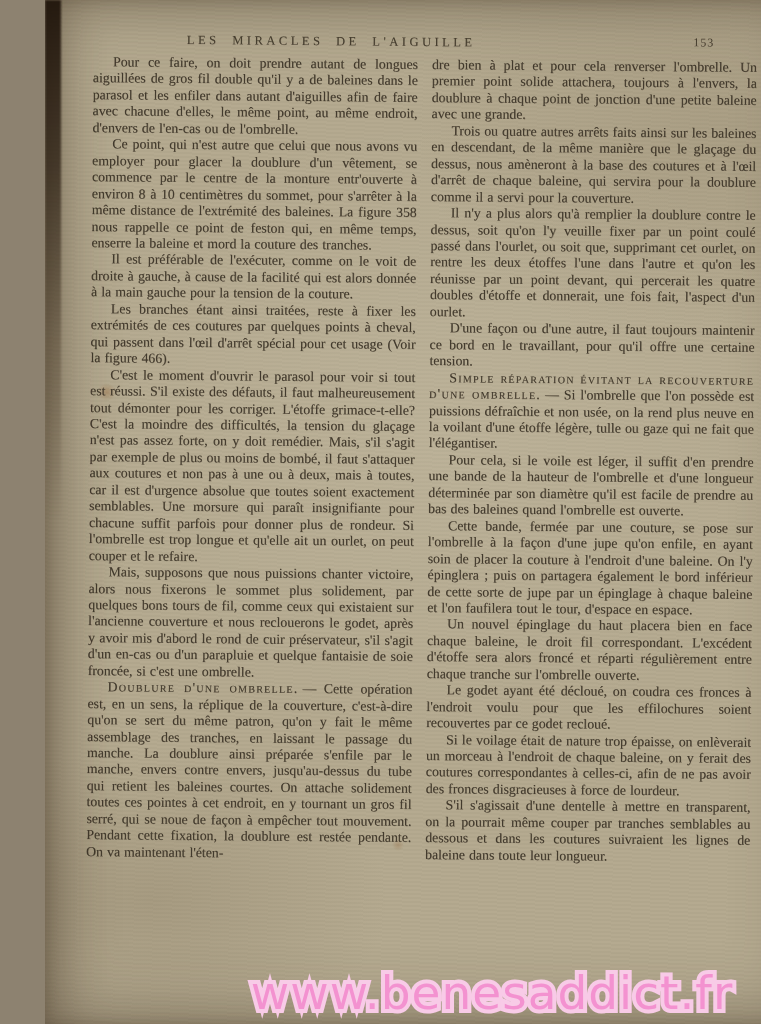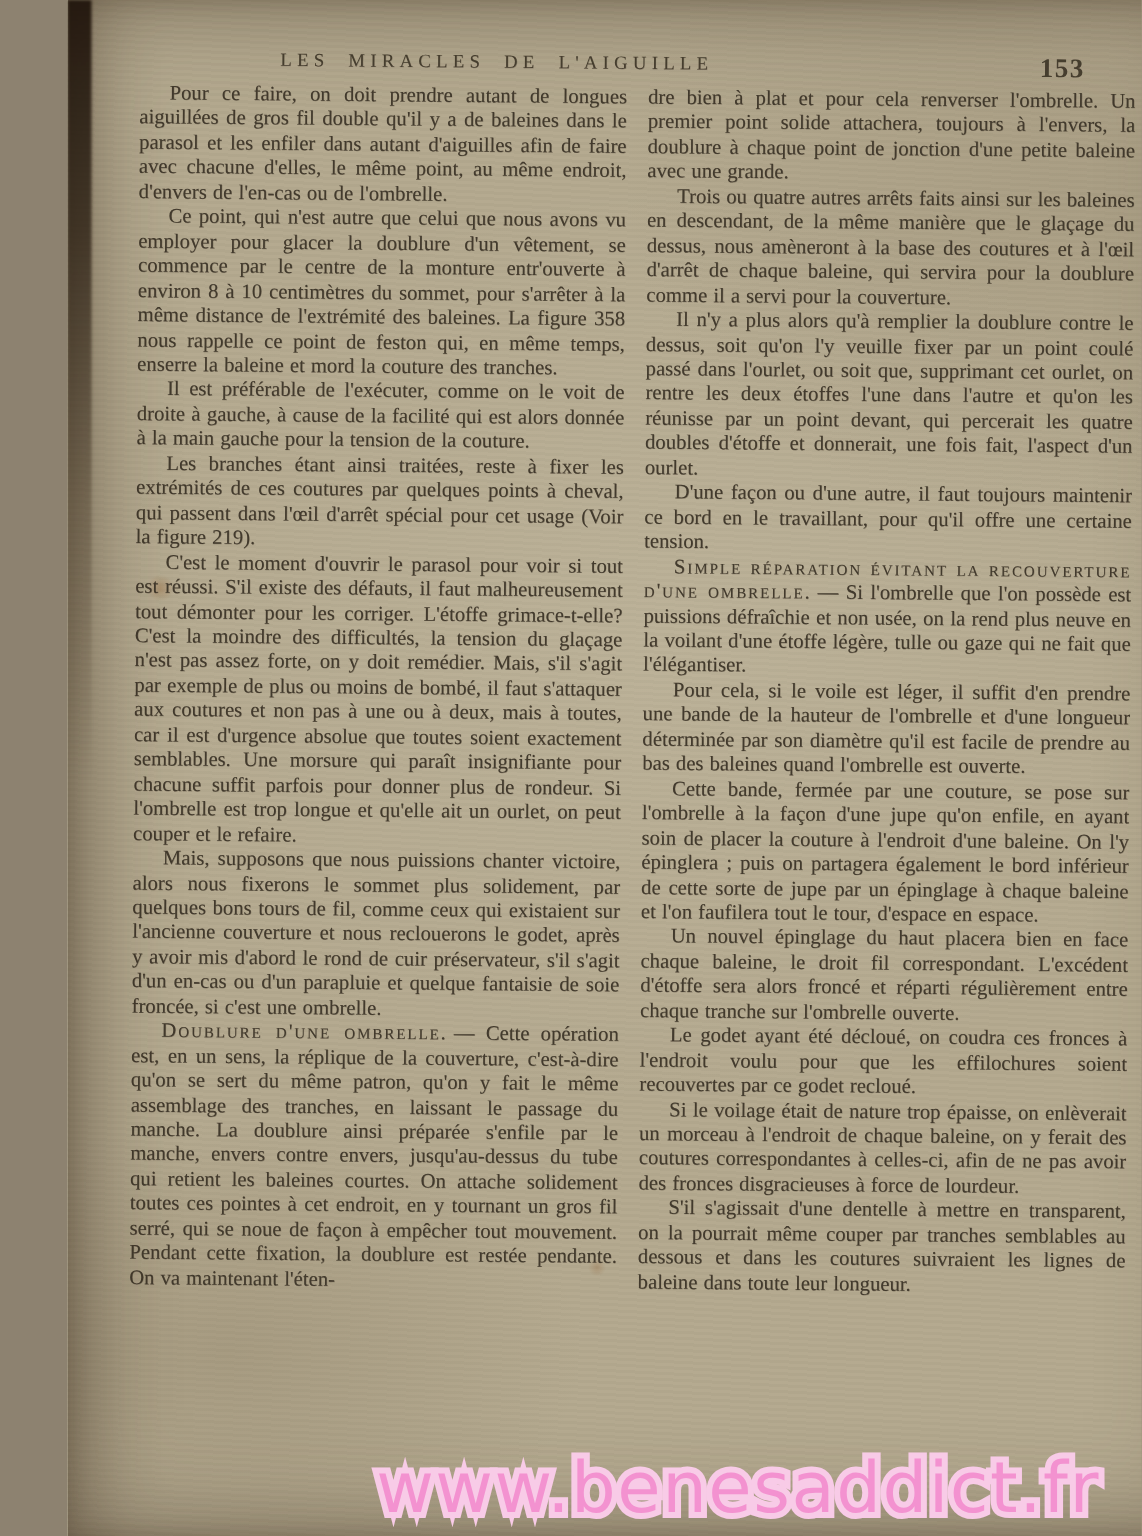--- a/index.html
+++ b/index.html
@@ -33,21 +33,21 @@
     filter: blur(1px);
   }
   .content { position: absolute; inset: 0; transform: rotate(0.5deg); transform-origin: 50% 40%; color: #423a2d; }
   .running-title {
     position: absolute; top: 35px; left: 283px; transform: translateX(-50%);
     font-size: 12.5px; letter-spacing: 3.5px; word-spacing: 6px; white-space: nowrap;
     color: #473f30; text-shadow: 0.3px 0.3px 0 rgba(40,30,20,0.25);
   }
   .page-number {
     position: absolute; top: 33px; left: 645px;
-    font-size: 18px; letter-spacing: 1px; color: #473f30; font-weight: bold;
+    font-size: 12px; letter-spacing: 1px; color: #473f30;
   }
   .columns {
     position: absolute; top: 57px; left: 45px; width: 664px; height: 902px;
     display: flex; gap: 14px; overflow: hidden;
   }
   .col {
     width: 325px; flex: 0 0 325px;
     font-size: 13.8px; line-height: 16.45px; text-align: justify;
     word-spacing: 0.6px; color: #423a2d;
     text-shadow: 0.3px 0.3px 0.4px rgba(45,35,22,0.35);
@@ -76,21 +76,21 @@
 
     <div class="running-title">LES MIRACLES DE L'AIGUILLE</div>
     <div class="page-number">153</div>
 
     <div class="columns">
 
       <div class="col">
         <p><span>Pour ce faire, on doit prendre autant de longues aiguillées de gros fil double qu'il y a de baleines dans le parasol et les enfiler dans autant d'aiguilles afin de faire avec chacune d'elles, le même point, au même endroit, d'envers de l'en-cas ou de l'ombrelle.</span></p>
         <p><span>Ce point, qui n'est autre que celui que nous avons vu employer pour glacer la doublure d'un vêtement, se commence par le centre de la monture entr'ouverte à environ 8 à 10 centimètres du sommet, pour s'arrêter à la même distance de l'extrémité des baleines. La figure 358 nous rappelle ce point de feston qui, en même temps, enserre la baleine et mord la couture des tranches.</span></p>
         <p><span>Il est préférable de l'exécuter, comme on le voit de droite à gauche, à cause de la facilité qui est alors donnée à la main gauche pour la tension de la couture.</span></p>
-        <p><span>Les branches étant ainsi traitées, reste à fixer les extrémités de ces coutures par quelques points à cheval, qui passent dans l'œil d'arrêt spécial pour cet usage (Voir la figure 219).</span></p>
+        <p><span>Les branches étant ainsi traitées, reste à fixer les extrémités de ces coutures par quelques points à cheval, qui passent dans l'œil d'arrêt spécial pour cet usage (Voir la figure 466).</span></p>
         <p><span>C'est le moment d'ouvrir le parasol pour voir si tout est réussi. S'il existe des défauts, il faut malheureusement tout démonter pour les corriger. L'étoffe grimace-t-elle? C'est la moindre des difficultés, la tension du glaçage n'est pas assez forte, on y doit remédier. Mais, s'il s'agit par exemple de plus ou moins de bombé, il faut s'attaquer aux coutures et non pas à une ou à deux, mais à toutes, car il est d'urgence absolue que toutes soient exactement semblables. Une morsure qui paraît insignifiante pour chacune suffit parfois pour donner plus de rondeur. Si l'ombrelle est trop longue et qu'elle ait un ourlet, on peut couper et le refaire.</span></p>
         <p><span>Mais, supposons que nous puissions chanter victoire, alors nous fixerons le sommet plus solidement, par quelques bons tours de fil, comme ceux qui existaient sur l'ancienne couverture et nous reclouerons le godet, après y avoir mis d'abord le rond de cuir préservateur, s'il s'agit d'un en-cas ou d'un parapluie et quelque fantaisie de soie froncée, si c'est une ombrelle.</span></p>
         <p><span class="lead">Doublure d'une ombrelle.</span><span>— Cette opération est, en un sens, la réplique de la couverture, c'est-à-dire qu'on se sert du même patron, qu'on y fait le même assemblage des tranches, en laissant le passage du manche. La doublure ainsi préparée s'enfile par le manche, envers contre envers, jusqu'au-dessus du tube qui retient les baleines courtes. On attache solidement toutes ces pointes à cet endroit, en y tournant un gros fil serré, qui se noue de façon à empêcher tout mouvement. Pendant cette fixation, la doublure est restée pendante. On va maintenant l'éten-</span></p>
       </div>
 
       <div class="col">
         <p class="noindent"><span>dre bien à plat et pour cela renverser l'ombrelle. Un premier point solide attachera, toujours à l'envers, la doublure à chaque point de jonction d'une petite baleine avec une grande.</span></p>
         <p><span>Trois ou quatre autres arrêts faits ainsi sur les baleines en descendant, de la même manière que le glaçage du dessus, nous amèneront à la base des coutures et à l'œil d'arrêt de chaque baleine, qui servira pour la doublure comme il a servi pour la couverture.</span></p>
         <p><span>Il n'y a plus alors qu'à remplier la doublure contre le dessus, soit qu'on l'y veuille fixer par un point coulé passé dans l'ourlet, ou soit que, supprimant cet ourlet, on rentre les deux étoffes l'une dans l'autre et qu'on les réunisse par un point devant, qui percerait les quatre doubles d'étoffe et donnerait, une fois fait, l'aspect d'un ourlet.</span></p>
         <p><span>D'une façon ou d'une autre, il faut toujours maintenir ce bord en le travaillant, pour qu'il offre une certaine tension.</span></p>

